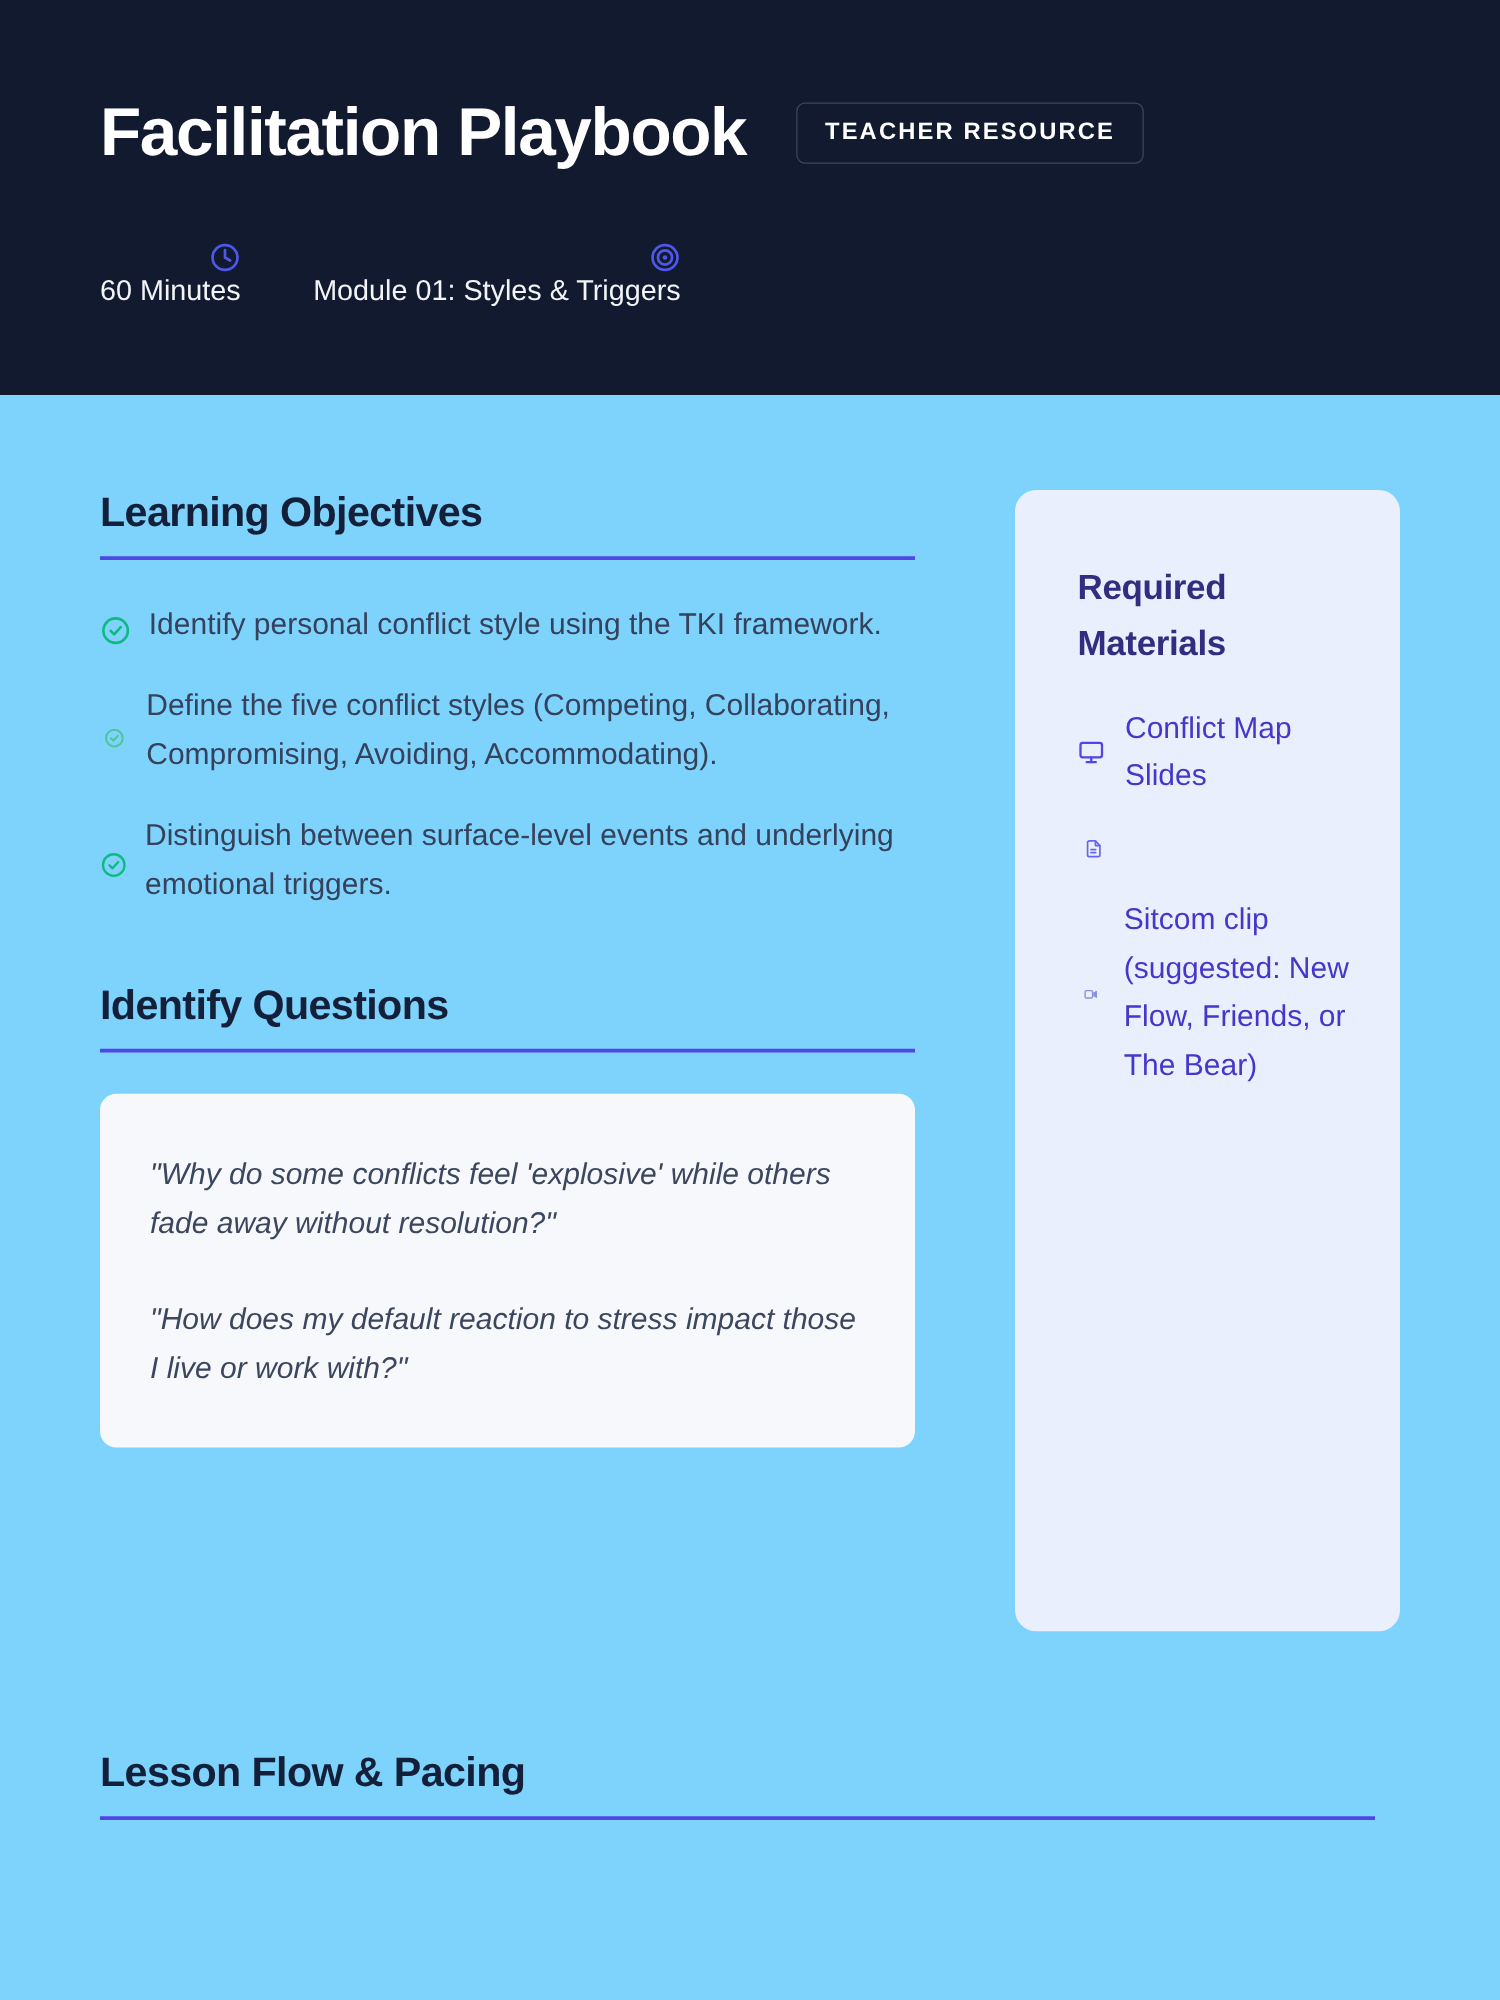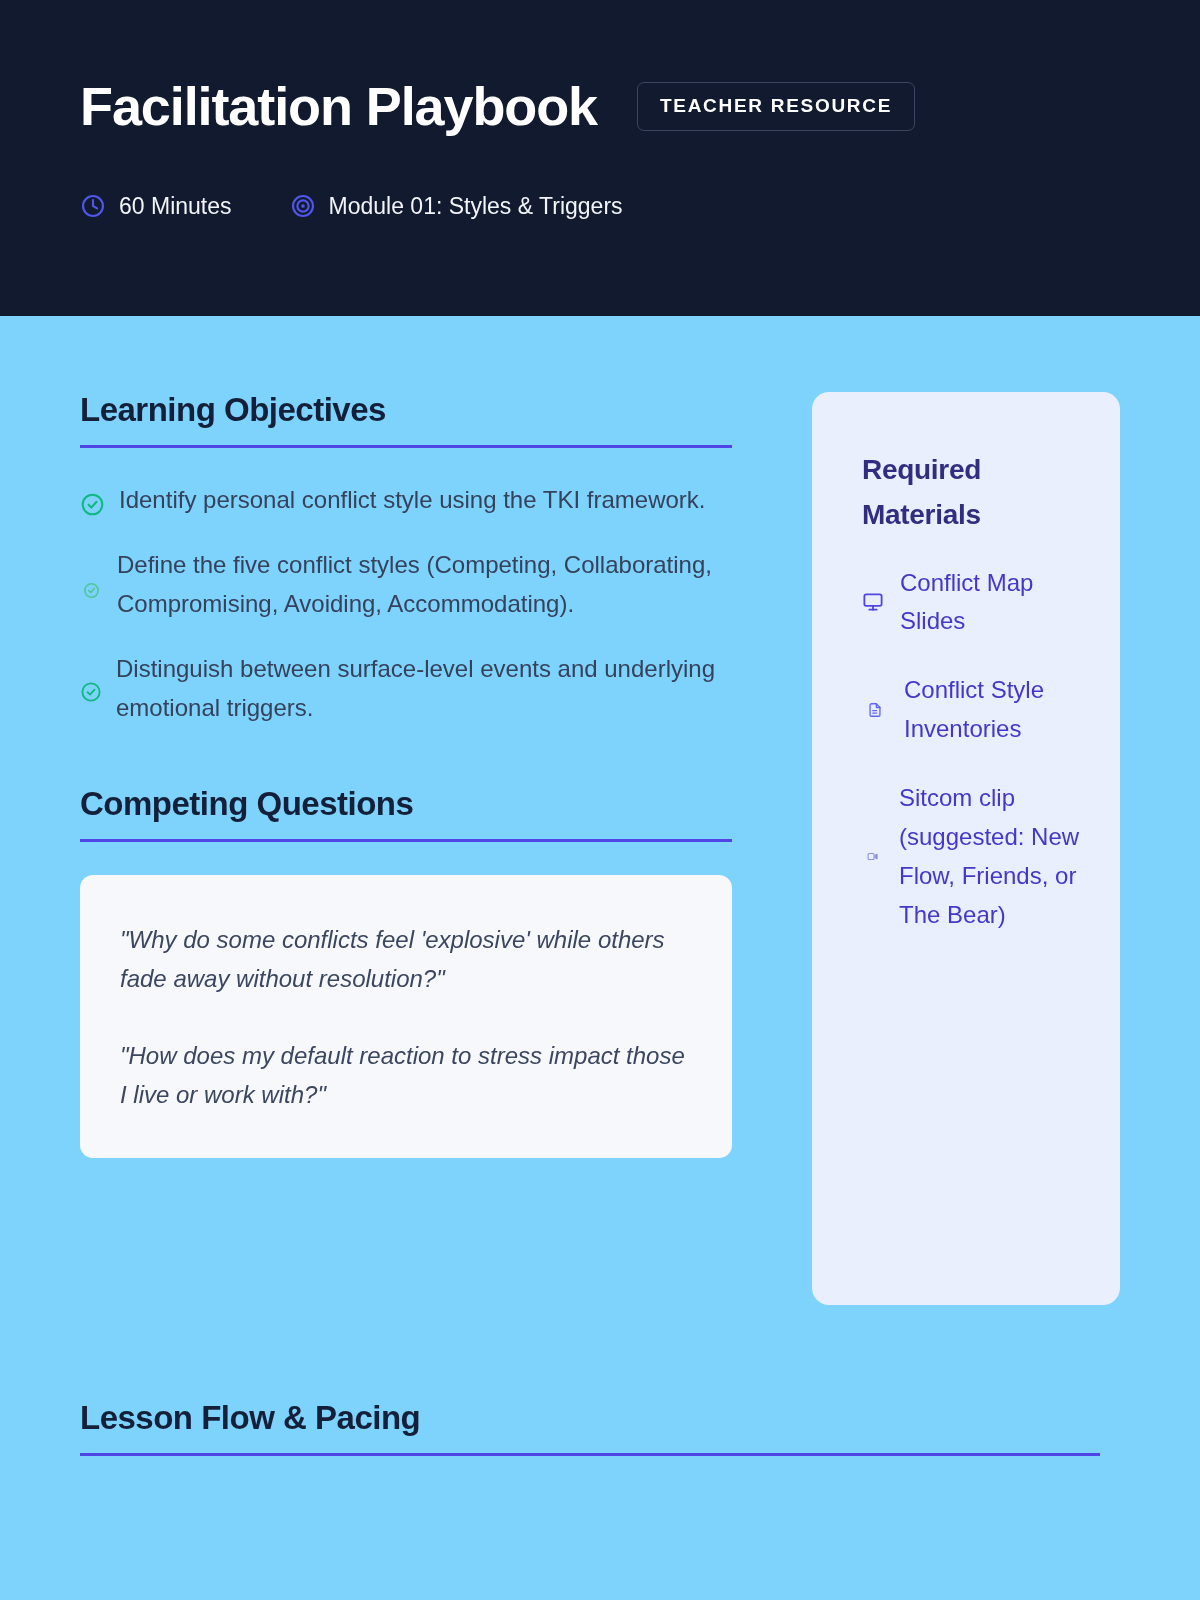--- a/index.html
+++ b/index.html
@@ -58,22 +58,22 @@
 
   .header-meta {
     display: flex;
     align-items: center;
     gap: 58px;
     margin-top: 58px;
   }
 
   .meta-item {
     display: flex;
-    align-items: flex-start;
-    gap: 13px;
+    align-items: flex-end;
+    flex-direction: column;
   }
 
   .meta-item .label {
     font-size: 23px;
     color: #f2f4f8;
     font-weight: 400;
     white-space: nowrap;
   }
 
   .meta-ico { display: block; flex: none; }
@@ -259,21 +259,21 @@
               <circle cx="12" cy="12" r="9.4"></circle>
               <polyline points="8.2,12.2 10.9,14.9 15.9,9.4"></polyline>
             </svg>
             <div class="obj-text">Distinguish between surface-level events and underlying emotional triggers.</div>
           </div>
 
         </div>
       </div>
 
       <div class="eq-block">
-        <div class="section-title">Competing Questions</div>
+        <div class="section-title">Identify Questions</div>
         <div class="rule"></div>
 
         <div class="quote-card">
           <div class="quote">"Why do some conflicts feel 'explosive' while others fade away without resolution?"</div>
           <div class="quote">"How does my default reaction to stress impact those I live or work with?"</div>
         </div>
       </div>
 
     </div>
 
@@ -291,21 +291,20 @@
           <div class="mat-text">Conflict Map Slides</div>
         </div>
 
         <div class="material">
           <svg class="mat-ico tiny" width="16" height="16" viewBox="0 0 24 24" fill="none" stroke="#6366f1" stroke-width="2" stroke-linecap="round" stroke-linejoin="round">
             <path d="M14 2.6H6.6a2 2 0 0 0-2 2v14.8a2 2 0 0 0 2 2h10.8a2 2 0 0 0 2-2V8.2z"></path>
             <polyline points="14,2.6 14,8.2 19.4,8.2"></polyline>
             <line x1="8.6" y1="13" x2="14.4" y2="13"></line>
             <line x1="8.6" y1="16.6" x2="14.4" y2="16.6"></line>
           </svg>
-          <div class="mat-text">Conflict Style Inventories</div>
         </div>
 
         <div class="material">
           <svg class="mat-ico tiny" width="11" height="11" viewBox="0 0 24 24" fill="none" stroke="#8b93d8" stroke-width="2.4" stroke-linecap="round" stroke-linejoin="round">
             <rect x="2.4" y="5.4" width="13" height="13" rx="2.2"></rect>
             <polygon points="17.6,9.6 22,7 22,17 17.6,14.4" fill="#8b93d8"></polygon>
           </svg>
           <div class="mat-text">Sitcom clip (suggested: New Flow, Friends, or The Bear)</div>
         </div>
 

